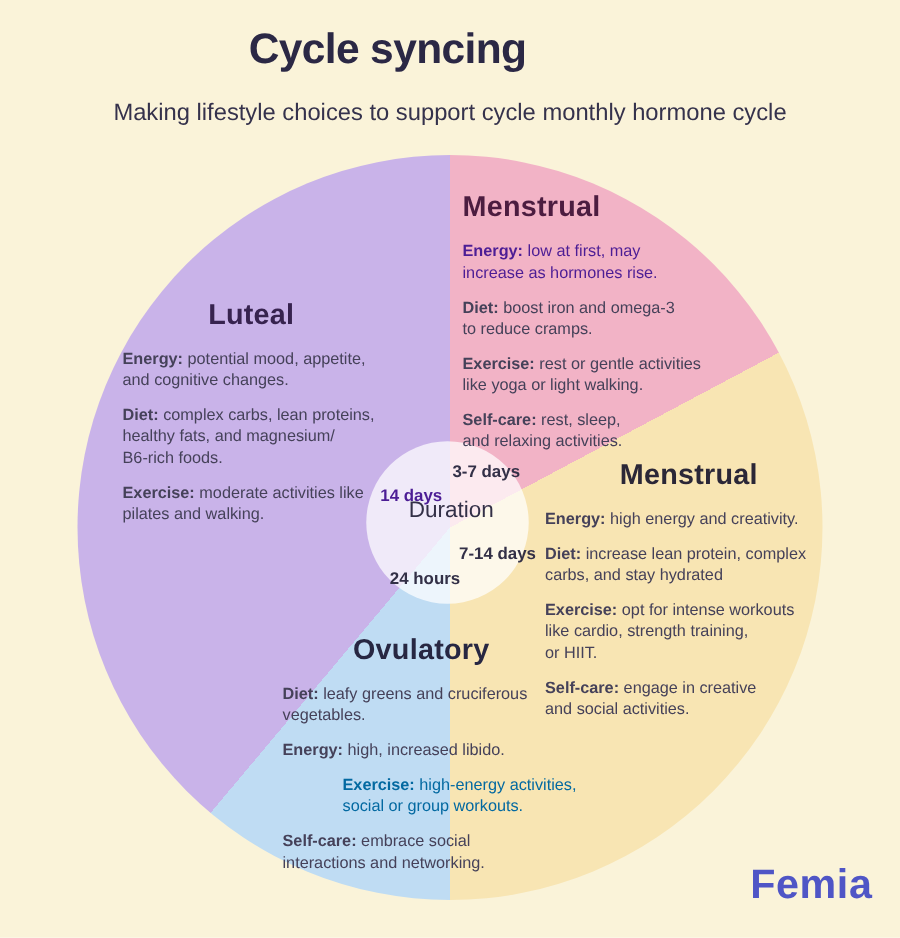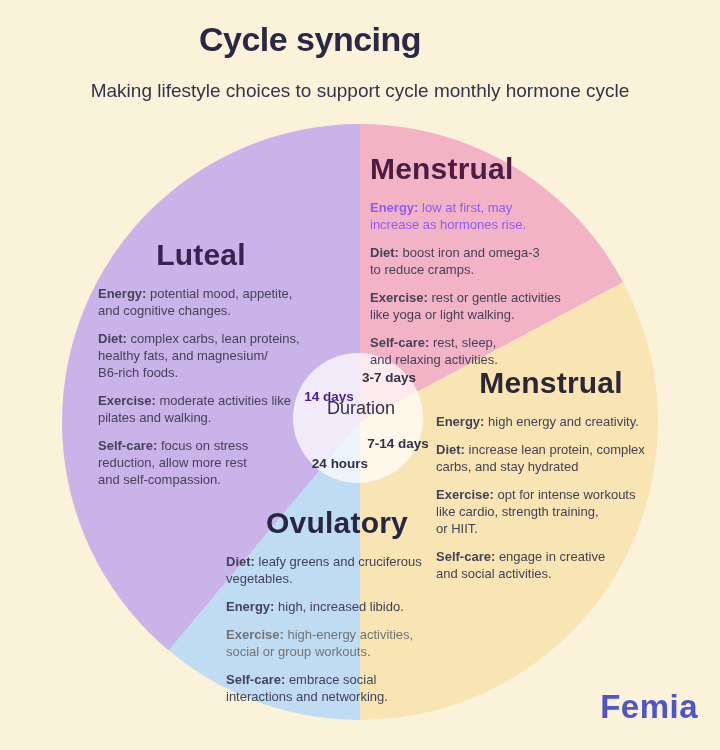--- a/index.html
+++ b/index.html
@@ -8,21 +8,21 @@
 
   .title{position:absolute;left:0;top:20px;width:620px;text-align:center;
          font-size:34px;font-weight:bold;letter-spacing:-0.5px;margin:0;}
   .subtitle{position:absolute;left:0;top:80px;width:720px;text-align:center;
             font-size:19px;font-weight:normal;margin:0;}
 
   .pie{position:absolute;left:62px;top:124px;width:596px;height:596px;border-radius:50%;}
   .inner-circle{position:absolute;left:293px;top:353px;width:130px;height:130px;border-radius:50%;}
 
   .phase{position:absolute;}
-  .phase h2{margin:0 0 13px 0;font-size:30px;font-weight:bold;letter-spacing:0.2px;}
+  .phase h2{margin:0 0 13px 0;font-size:23px;font-weight:bold;letter-spacing:0.2px;}
   .phase .item{margin:0 0 11px 0;font-size:13px;line-height:17px;}
   .phase .item .lbl{font-weight:bold;}
   .phase .item .txt{white-space:pre-line;}
 
   .phase-menstrual{left:370px;top:152px;width:240px;}
   .phase-menstrual h2{text-align:left;}
   .phase-luteal{left:98px;top:238px;width:240px;}
   .phase-luteal h2{text-align:center;padding-right:34px;}
   .phase-follicular{left:436px;top:366px;width:246px;}
   .phase-follicular h2{text-align:center;padding-right:16px;}
@@ -45,62 +45,59 @@
 <div class="canvas" style="background: rgb(250, 243, 217);">
 
   <h1 class="title" style="color: rgb(43, 40, 69);">Cycle syncing</h1>
   <p class="subtitle" style="color: rgb(53, 50, 76);">Making lifestyle choices to support cycle monthly hormone cycle</p>
 
   <div class="pie" style="background: conic-gradient(rgb(242, 179, 198) 0deg, rgb(242, 179, 198) 62deg, rgb(248, 229, 179) 62deg, rgb(248, 229, 179) 180deg, rgb(191, 220, 243) 180deg, rgb(191, 220, 243) 220deg, rgb(201, 179, 233) 220deg, rgb(201, 179, 233) 360deg);"></div>
   <div class="inner-circle" style="background: rgba(255, 255, 255, 0.72);"></div>
 
   <section class="phase phase-menstrual">
     <h2 style="color: rgb(76, 29, 64);">Menstrual</h2>
-    <p class="item" style="color: #8b5cf6;"><b class="lbl">Energy:</b> <span class="txt">low at first, may
+    <p class="item" style="color: #4c1d95;"><b class="lbl">Energy:</b> <span class="txt">low at first, may
 increase as hormones rise.</span></p>
     <p class="item" style="color: rgb(69, 65, 89);"><b class="lbl">Diet:</b> <span class="txt">boost iron and omega-3
 to reduce cramps.</span></p>
     <p class="item" style="color: rgb(69, 65, 89);"><b class="lbl">Exercise:</b> <span class="txt">rest or gentle activities
 like yoga or light walking.</span></p>
     <p class="item" style="color: rgb(69, 65, 89);"><b class="lbl">Self-care:</b> <span class="txt">rest, sleep,
 and relaxing activities.</span></p>
   </section>
 
   <section class="phase phase-luteal">
     <h2 style="color: rgb(55, 35, 79);">Luteal</h2>
     <p class="item" style="color: rgb(69, 65, 89);"><b class="lbl">Energy:</b> <span class="txt">potential mood, appetite,
 and cognitive changes.</span></p>
     <p class="item" style="color: rgb(69, 65, 89);"><b class="lbl">Diet:</b> <span class="txt">complex carbs, lean proteins,
 healthy fats, and magnesium/
 B6-rich foods.</span></p>
     <p class="item" style="color: rgb(69, 65, 89);"><b class="lbl">Exercise:</b> <span class="txt">moderate activities like
 pilates and walking.</span></p>
-    <p class="item" style="color: rgb(69, 65, 89);"><b class="lbl">Self-care:</b> <span class="txt">focus on stress
-reduction, allow more rest
-and self-compassion.</span></p>
   </section>
 
   <section class="phase phase-follicular">
     <h2 style="color: rgb(43, 39, 55);">Menstrual</h2>
     <p class="item" style="color: rgb(69, 65, 89);"><b class="lbl">Energy:</b> <span class="txt">high energy and creativity.</span></p>
     <p class="item" style="color: rgb(69, 65, 89);"><b class="lbl">Diet:</b> <span class="txt">increase lean protein, complex
 carbs, and stay hydrated</span></p>
     <p class="item" style="color: rgb(69, 65, 89);"><b class="lbl">Exercise:</b> <span class="txt">opt for intense workouts
 like cardio, strength training,
 or HIIT.</span></p>
     <p class="item" style="color: rgb(69, 65, 89);"><b class="lbl">Self-care:</b> <span class="txt">engage in creative
 and social activities.</span></p>
   </section>
 
   <section class="phase phase-ovulatory">
     <h2 style="color: rgb(39, 39, 66);">Ovulatory</h2>
     <p class="item" style="color: rgb(69, 65, 89);"><b class="lbl">Diet:</b> <span class="txt">leafy greens and cruciferous
 vegetables.</span></p>
     <p class="item" style="color: rgb(69, 65, 89);"><b class="lbl">Energy:</b> <span class="txt">high, increased libido.</span></p>
-    <p class="item" style="color: #737373;"><b class="lbl">Exercise:</b> <span class="txt">high-energy activities,
+    <p class="item" style="color: #0369a1; margin-left: 48px;"><b class="lbl">Exercise:</b> <span class="txt">high-energy activities,
 social or group workouts.</span></p>
     <p class="item" style="color: rgb(69, 65, 89);"><b class="lbl">Self-care:</b> <span class="txt">embrace social
 interactions and networking.</span></p>
   </section>
 
   <span class="dur dur-menstrual" style="color: rgb(51, 48, 71);">3-7 days</span>
   <span class="dur dur-luteal" style="color: #4c1d95;">14 days</span>
   <span class="dur-center" style="color: rgb(51, 48, 71);">Duration</span>
   <span class="dur dur-follicular" style="color: rgb(51, 48, 71);">7-14 days</span>
   <span class="dur dur-ovulatory" style="color: rgb(51, 48, 71);">24 hours</span>

